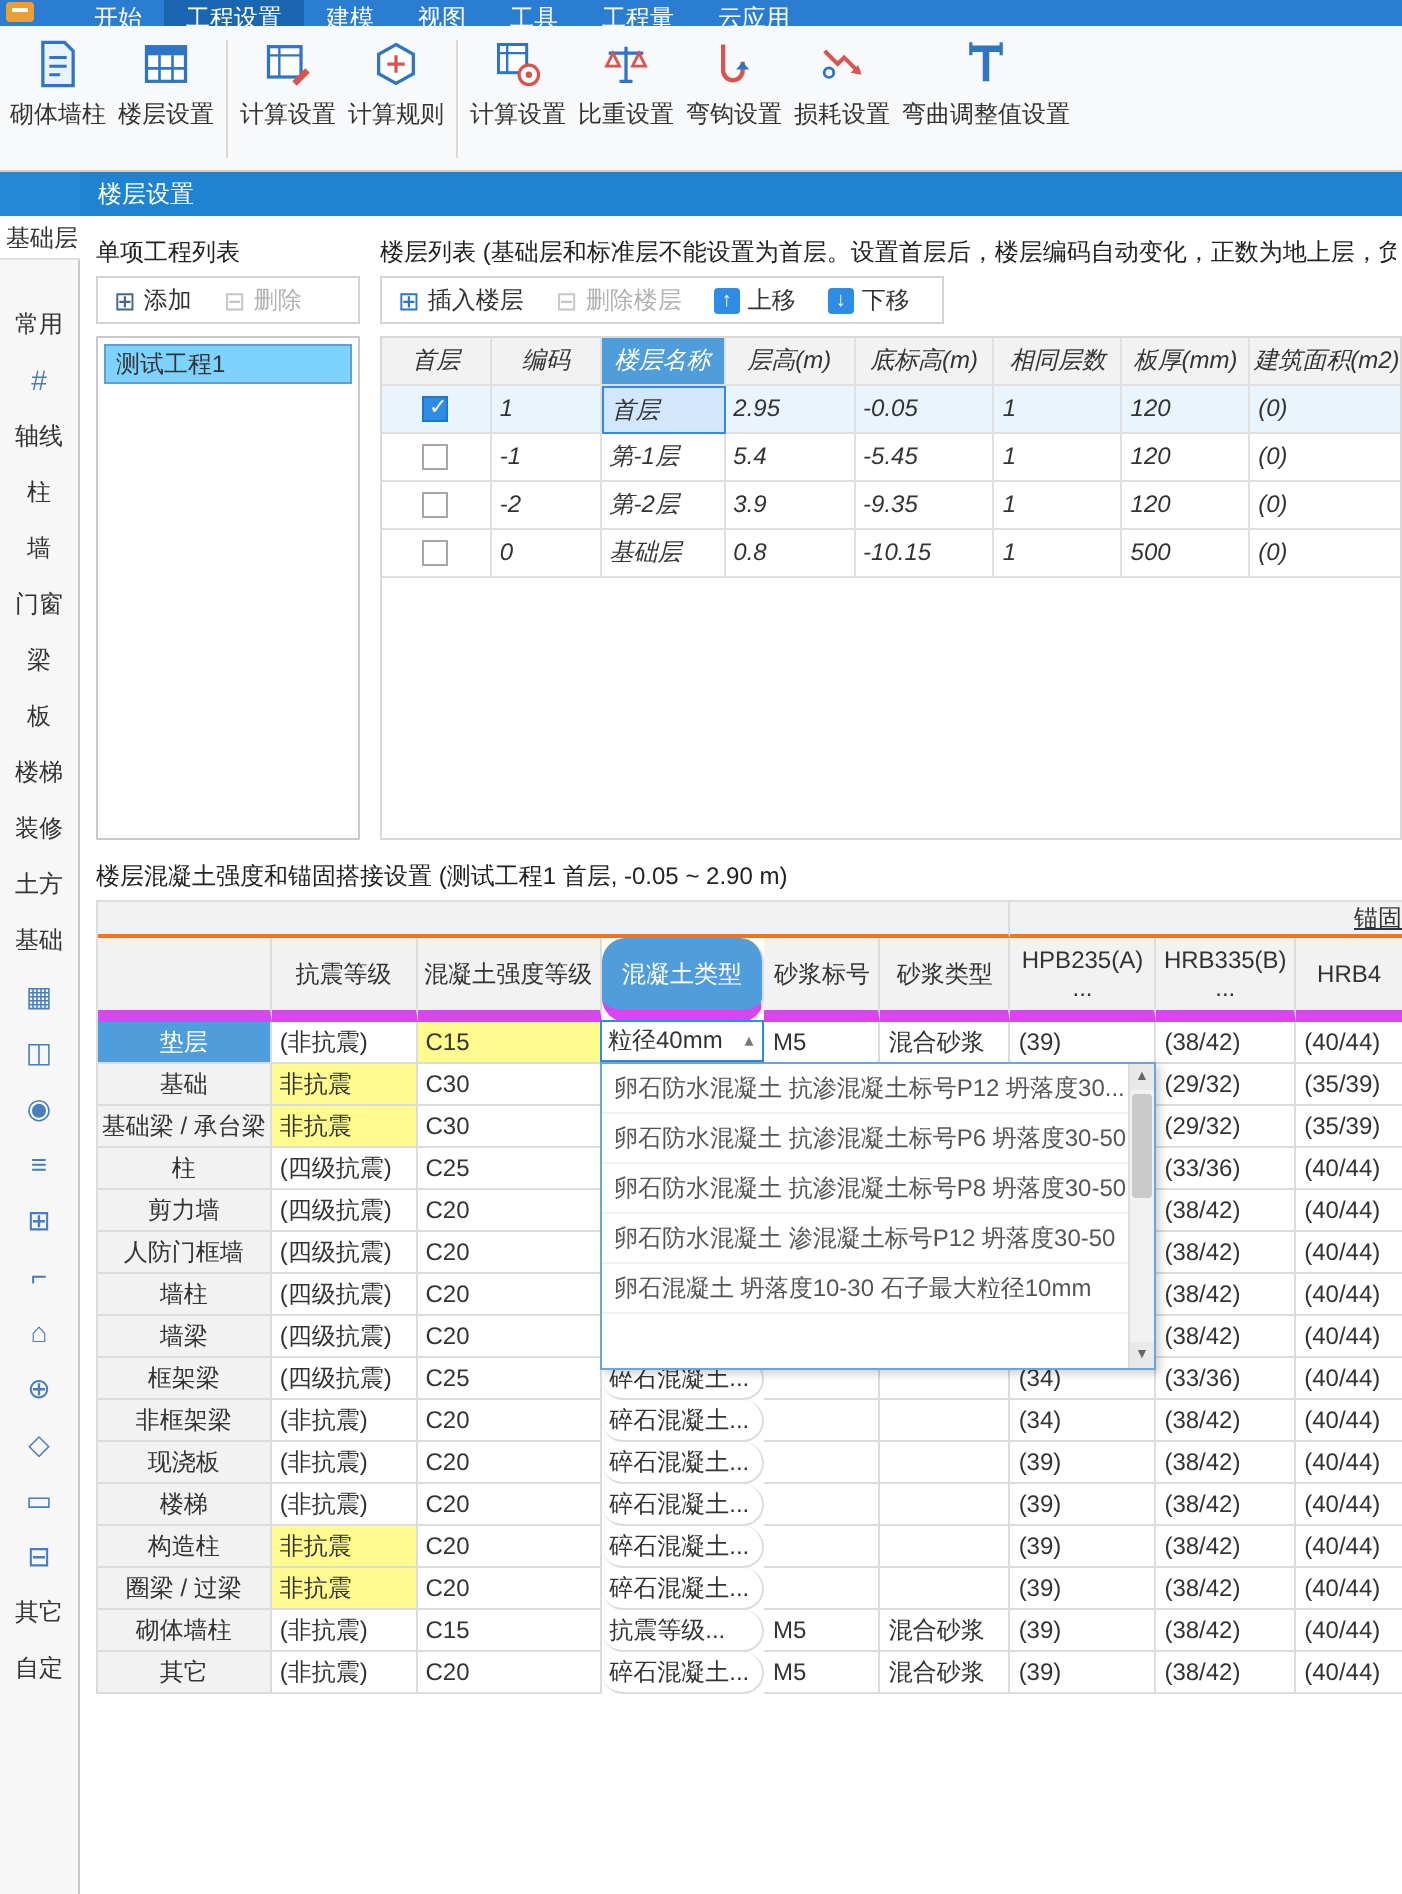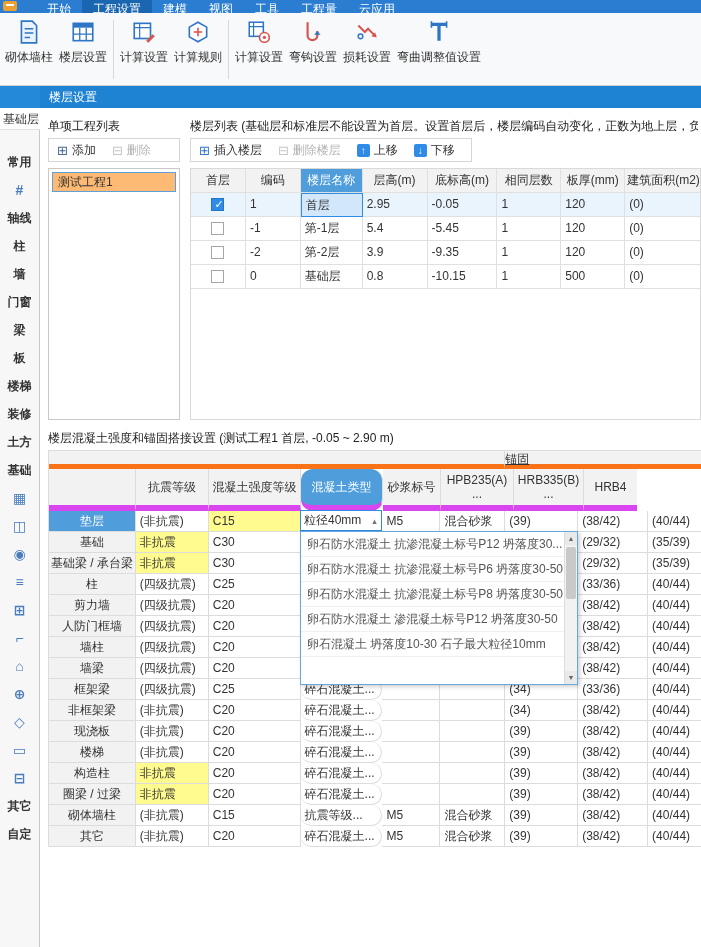--- a/index.html
+++ b/index.html
@@ -19,21 +19,21 @@
   .ribbon { position:absolute; left:0; top:13px; width:701px; height:73px; background:#f8f9fa; border-bottom:1px solid #cfcfcf; display:flex; align-items:stretch; padding:3px 2px 2px 2px; }
   .rbtn { min-width:54px; display:flex; flex-direction:column; align-items:center; justify-content:flex-start; padding:2px 3px; color:#333; }
   .ricon { width:28px; height:28px; display:flex; align-items:center; justify-content:center; }
   .rlabel { margin-top:3px; white-space:nowrap; font-size:12px; }
   .rsep { width:1px; background:#d8d8d8; margin:4px 3px; }
 
   
   .side-top-band { position:absolute; left:0; top:86px; width:40px; height:22px; background:#2389d8; }
   .side-frag { position:absolute; left:0; top:108px; width:40px; height:22px; background:#fff; line-height:22px; padding-left:3px; overflow:hidden; white-space:nowrap; border-bottom:1px solid #e0e0e0; }
   .sidebar { position:absolute; left:0; top:130px; width:40px; height:817px; background:#f7f7f7; border-right:1px solid #c9c9c9; }
-  .side-list { padding-top:18px;font-weight:bold; }
+  .side-list { padding-top:18px; }
   .side-item { height:28px; display:flex; align-items:center; justify-content:center; color:#333; white-space:nowrap; }
   .side-item.s-icon { color:#4a7dbb; font-size:14px; }
 
   
   .dialog { position:absolute; left:40px; top:86px; width:661px; height:861px; background:#fff; }
   .titlebar { position:absolute; left:0; top:0; width:661px; height:22px; background:#1f83d3; color:#fff; line-height:22px; padding-left:9px; }
   .sec-label { position:absolute; white-space:nowrap; overflow:hidden; color:#222; }
   .lp-title { left:8px; top:32px; }
   .note { left:150px; top:32px; width:508px; }
   .c-title { left:8px; top:344px; width:650px; }
@@ -42,41 +42,41 @@
   .lp-toolbar { left:8px; top:52px; width:132px; }
   .fl-toolbar { left:150px; top:52px; width:282px; }
   .tbtn { display:flex; align-items:center; gap:4px; padding:0 8px; height:100%; color:#333; white-space:nowrap; }
   .tbtn.disabled { color:#b2b2b2; }
   .ticon { font-size:13px; color:#44688f; line-height:1; }
   .blue-i { color:#2e75c5; }
   .tbtn.disabled .ticon { color:#c6c6c6; }
   .sq-arrow { display:inline-block; width:13px; height:13px; background:#2e8be6; color:#fff; font-size:10px; line-height:13px; text-align:center; border-radius:2px; }
 
   .lp-list { position:absolute; left:8px; top:82px; width:132px; height:252px; border:1px solid #c9c9c9; background:#fff; }
-  .lp-item { margin:3px; height:20px; line-height:18px; padding-left:5px; border:1px solid #5ea0d8; background:#fdba74; overflow:hidden; white-space:nowrap; }
-
-  
-  .ftable { position:absolute; left:150px; top:82px; width:511px; height:252px; border:1px solid #d9d9d9; background:#fff; }
+  .lp-item { margin:3px; height:20px; line-height:18px; padding-left:5px; border:1px solid #5ea0d8; background:#7dd3fc; overflow:hidden; white-space:nowrap; }
+
+  
+  .ftable { position:absolute; left:150px; top:82px; width:511px; height:252px; border:1px solid #d9d9d9; background:#fff;font-style:italic; }
   .fhead,.frow { display:flex; }
   .fc { height:24px; line-height:22px; border-right:1px solid #e0e0e0; border-bottom:1px solid #e0e0e0; padding:0 4px; overflow:hidden; white-space:nowrap; }
   .fh { background:#f2f2f2; text-align:center; padding:0 2px; line-height:23px; }
   .fh.hl { background:#4f9ddb; color:#fff; }
   .f-check { width:55px; display:flex; align-items:center; justify-content:center; }
   .f-code { width:55px; } .f-name { width:62px; } .f-h { width:65px; } .f-e { width:70px; }
   .f-s { width:64px; } .f-t { width:64px; } .f-a { width:75px; border-right:none; }
   .frow.sel .fc { background:#eaf4fd; }
   .fc.focus-cell { border:1px solid #2e8be6; background:#d2e7fa !important; }
   .cb { display:inline-block; width:13px; height:13px; border:1px solid #a6a6a6; background:#fff; position:relative; }
   .cb.checked { background:#2e8be6; border-color:#2176c9; }
   .cb.checked::after { content:"\2713"; position:absolute; left:2px; top:-5px; color:#fff; font-size:11px; line-height:1.9; }
 
   
   .ctable { position:absolute; left:8px; top:364px; width:653px; border-left:1px solid #dcdcdc; border-top:1px solid #dcdcdc; background:#fff; }
   .cghead,.chead,.crow { display:flex; }
-  .cg { height:18px; background:#f2f2f2; border-right:1px solid #dcdcdc; border-bottom:5px solid #f97316; line-height:17px; text-align:left;text-decoration:underline; }
+  .cg { height:18px; background:#f2f2f2; border-right:1px solid #dcdcdc; border-bottom:2px solid #f97316; line-height:17px; text-align:right;text-decoration:underline; }
   .cg-spacer { width:457px; }
   .cg-anchor { width:196px; border-right:none; }
   .ch { height:42px; background:#f2f2f2; border-right:1px solid #dcdcdc; border-bottom:6px solid #d946ef; display:flex; align-items:center; justify-content:center; text-align:center; white-space:pre-line; line-height:14px; padding:0 2px; overflow:hidden; }
   .ch.hl { background:#4f9ddb; color:#fff; }
   .cc { height:21px; line-height:20px; border-right:1px solid #dcdcdc; border-bottom:1px solid #dcdcdc; padding:0 4px; overflow:hidden; white-space:nowrap; }
   .c0 { width:87px; background:#f2f2f2; text-align:center; padding:0 1px; }
   .c1 { width:73px; } .c2 { width:92px; } .c3 { width:82px;border-radius:12px; } .c4 { width:58px; }
   .c5 { width:65px; } .c6 { width:73px; } .c7 { width:70px; } .c8 { width:53px; border-right:none; }
   .cc.sel-label { background:#4f9ddb; color:#fff; }
   .cc.yellow { background:#fffb8f; }
@@ -156,20 +156,29 @@
     <div class="rbtn">
       <span class="ricon">
         <svg width="26" height="26" viewBox="0 0 24 24">
             <rect x="3" y="3" width="13" height="13" fill="#fff" stroke="#2e75c5" stroke-width="1.4"></rect>
             <path d="M3 7h13M7 3v13" stroke="#2e75c5" stroke-width="1.1" fill="none"></path>
             <circle cx="17" cy="17" r="4.5" fill="#fff" stroke="#d9534f" stroke-width="1.5"></circle>
             <circle cx="17" cy="17" r="1.5" fill="#d9534f"></circle>
           </svg>
       </span>
       <span class="rlabel">计算设置</span>
+    </div>
+    <div class="rbtn">
+      <span class="ricon">
+        <svg width="26" height="26" viewBox="0 0 24 24">
+            <path d="M12 4v16M4 7h16M9 20h6" stroke="#2e75c5" stroke-width="1.5" fill="none"></path>
+            <path d="M6 7l-3 6h6zM18 7l-3 6h6z" fill="none" stroke="#d9534f" stroke-width="1.3"></path>
+          </svg>
+      </span>
+      <span class="rlabel">比重设置</span>
     </div>
     <div class="rbtn">
       <span class="ricon">
         <svg width="26" height="26" viewBox="0 0 24 24">
             <path d="M7 3v12a4.5 4.5 0 0 0 9 0v-4" fill="none" stroke="#d9534f" stroke-width="2"></path>
             <path d="M16 11l-3 3.5h6z" fill="#2e75c5"></path>
           </svg>
       </span>
       <span class="rlabel">弯钩设置</span>
     </div>
@@ -343,20 +352,21 @@
       <div class="cghead">
         <div class="cg cg-spacer"></div>
         <div class="cg cg-anchor">锚固</div>
       </div>
       <div class="chead">
         <div class="ch c0"></div>
         <div class="ch c1">抗震等级</div>
         <div class="ch c2">混凝土强度等级</div>
         <div class="ch c3 hl">混凝土类型</div>
         <div class="ch c4">砂浆标号</div>
+        <div class="ch c5">砂浆类型</div>
         <div class="ch c6">HPB235(A)
 ...</div>
         <div class="ch c7">HRB335(B)
 ...</div>
         <div class="ch c8">HRB4</div>
       </div>
       <div class="ctbody">
 
           <div class="crow">
             <div class="cc c0 sel-label">垫层</div>

